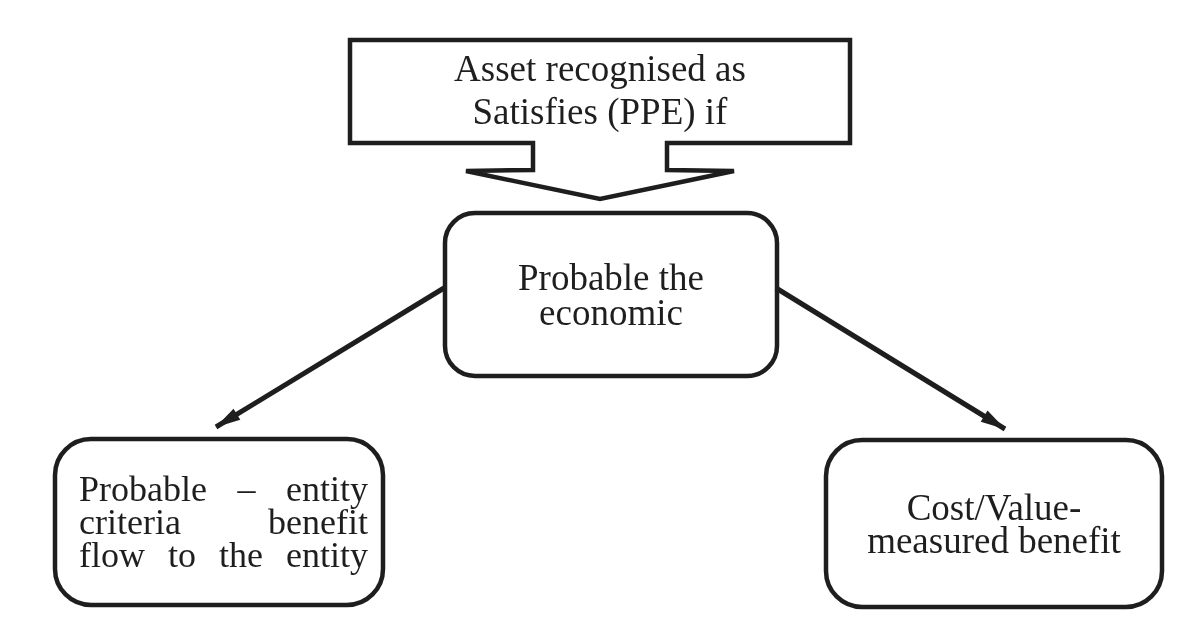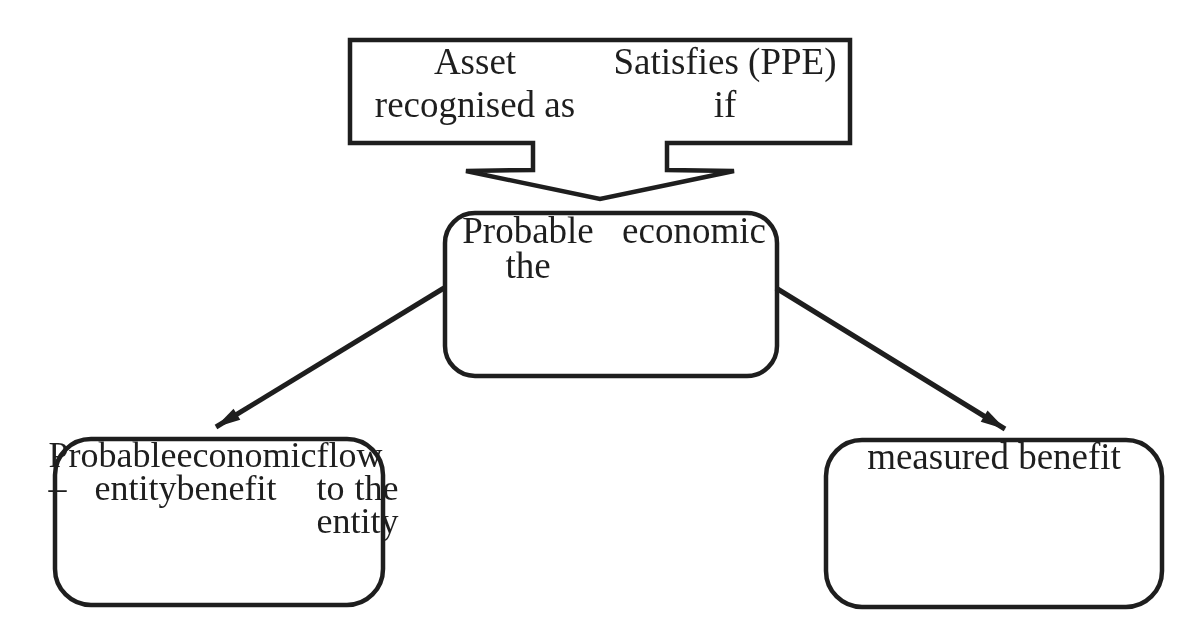--- a/index.html
+++ b/index.html
@@ -6,21 +6,21 @@
   .canvas{
     position:relative;
     width:1200px;height:642px;
     background:#ffffff;
     overflow:hidden;
     --ink:#1e1e1e;
   }
   .shapes{position:absolute;inset:0;color:var(--ink);}
   .label{
     position:absolute;
-    display:flex;flex-direction:row;justify-content:center;
+    display:flex;flex-direction:column;justify-content:center;
     color:var(--ink);
     font-family:"Liberation Serif","DejaVu Serif",serif;
     box-sizing:border-box;
   }
   .label .ln{width:100%;}
   .t-center{text-align:center;}
   .justify .ln{text-align:justify;text-align-last:justify;}
   .justify .ln.last{text-align-last:justify;}
   .top-label{left:350px;top:40px;width:500px;height:100px;font-size:37px;line-height:43px;}
   .mid-label{left:445px;top:213px;width:332px;height:163px;font-size:37px;line-height:35px;}
@@ -56,21 +56,22 @@
     <div class="ln">Satisfies (PPE) if</div>
   </div>
 
   <div class="label mid-label t-center">
     <div class="ln">Probable the</div>
     <div class="ln">economic</div>
   </div>
 
   <div class="label left-label justify">
     <div class="ln">Probable – entity</div>
-    <div class="ln">economic benefit</div>
+    <div class="ln">criteria benefit</div>
     <div class="ln last">flow to the entity</div>
   </div>
 
   <div class="label right-label t-center">
+    <div class="ln">Cost/Value-</div>
     <div class="ln">measured benefit</div>
   </div>
 
 </div>
 
 </body></html>

